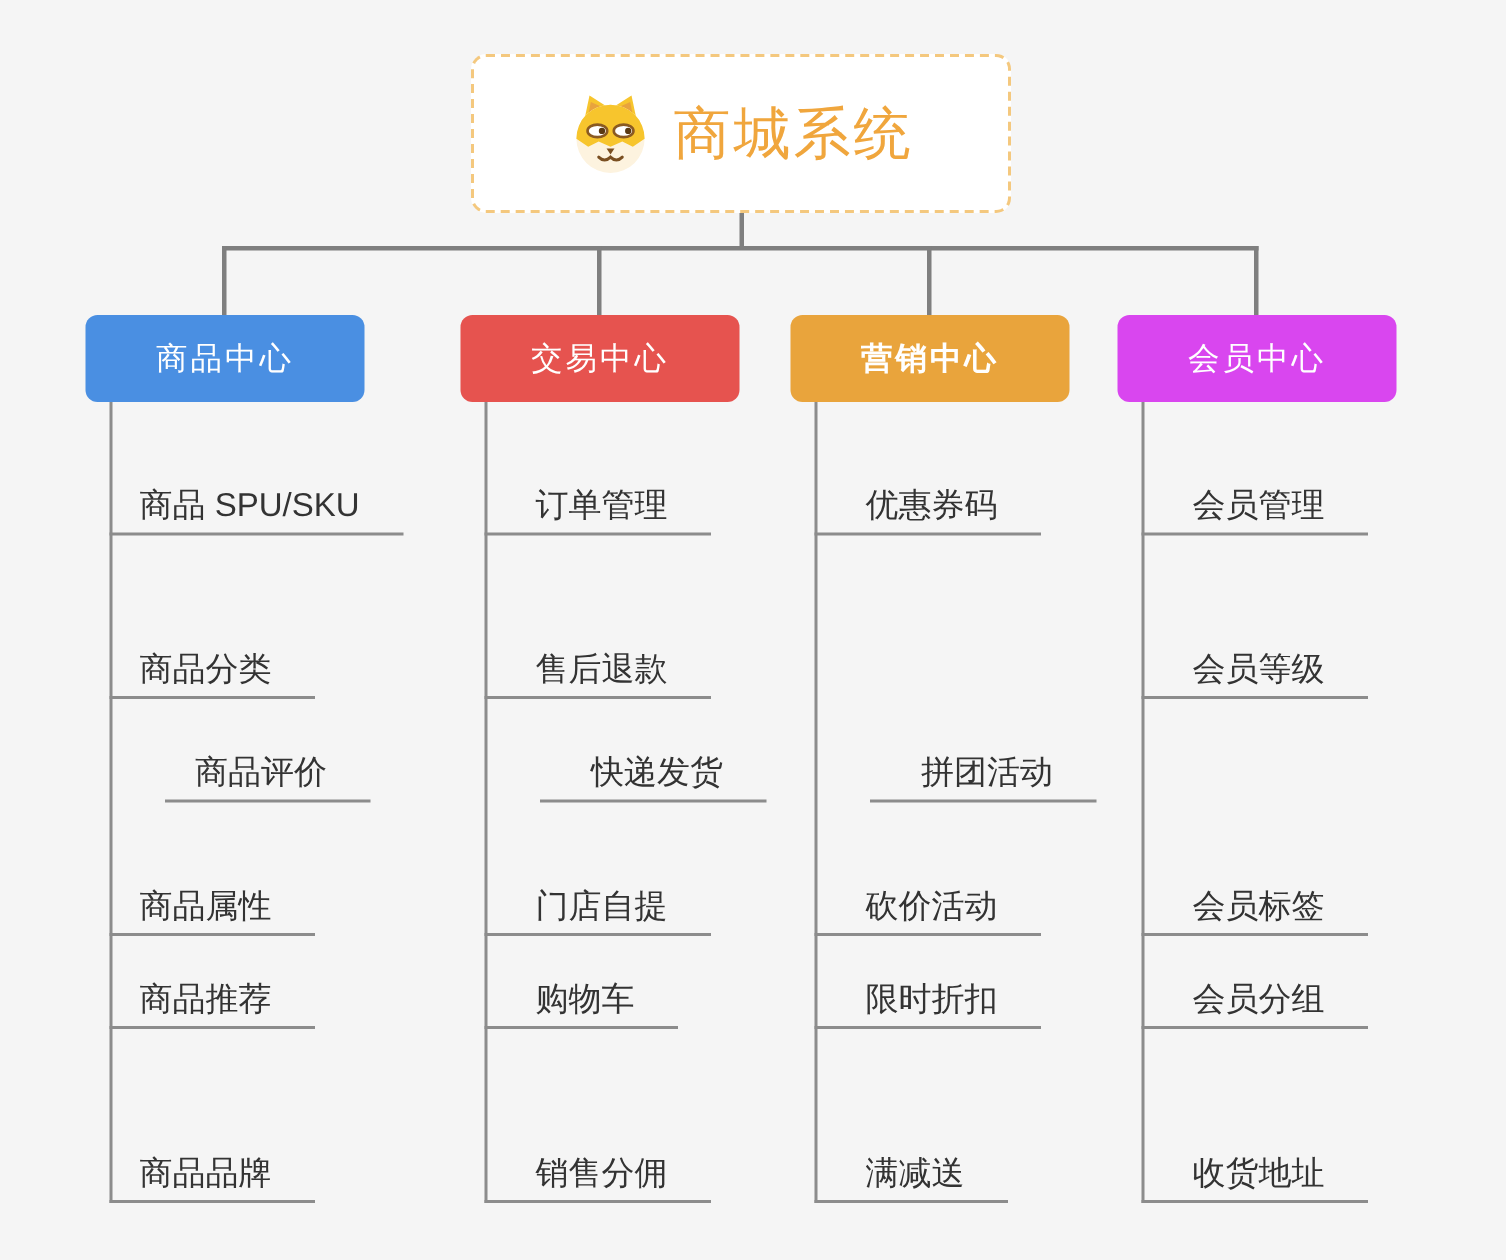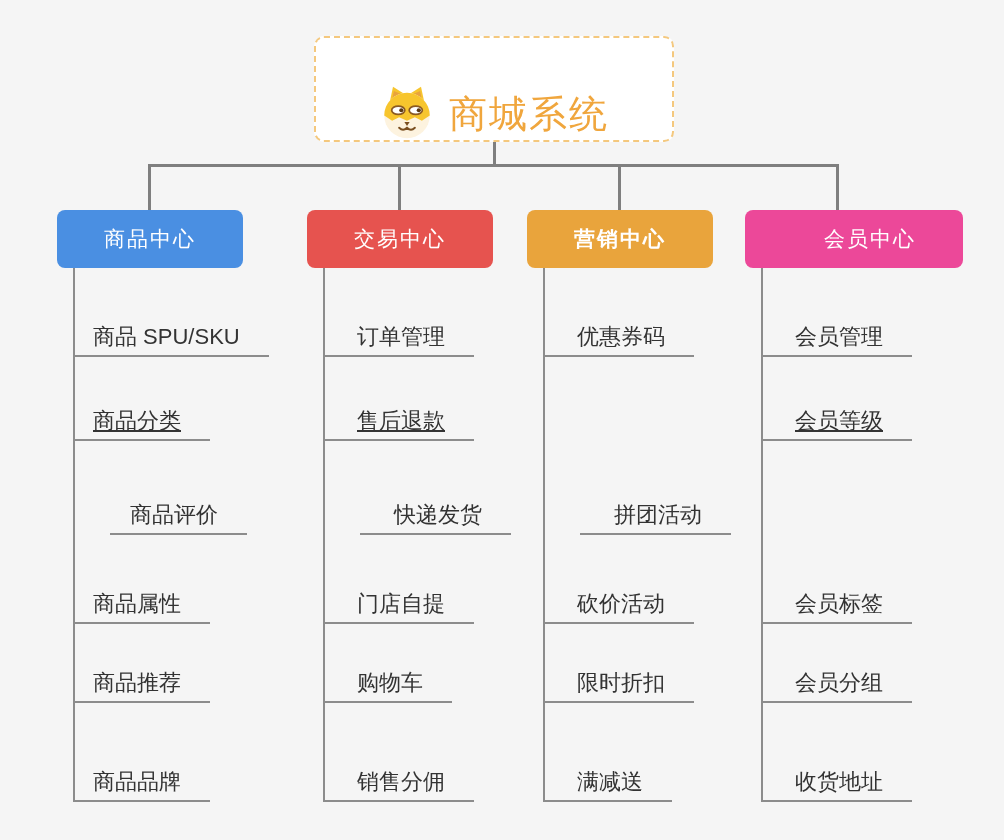--- a/index.html
+++ b/index.html
@@ -21,21 +21,21 @@
   .drop{top:164px;width:3px;height:46px;}
   .drop.d0{left:148px;}
   .drop.d1{left:398px;}
   .drop.d2{left:618px;}
   .drop.d3{left:836px;}
   
   .root-node{
     position:absolute;left:314px;top:36px;width:360px;height:106px;
     background:#ffffff;border:2px dashed #f4c87e;border-radius:10px;
     box-sizing:border-box;
-    display:flex;align-items:flex-end;justify-content:center;gap:14px;
+    display:flex;align-items:center;justify-content:center;gap:14px;
   }
   .root-title{
     font-size:38px;
     letter-spacing:2px;
     color:#f0a63d;
   }
   .dog{display:flex;align-items:center;}
   
   .cat{
     position:absolute;top:210px;width:186px;height:58px;
@@ -65,24 +65,24 @@
     display:flex;align-items:flex-end;
     font-size:22px;color:#333333;line-height:1;
     padding-bottom:0;
   }
   .leaf span{display:block;padding-bottom:7px;}
   .leaf.c0{left:73px;padding-left:20px;}
   .leaf.c1{left:323px;}
   .leaf.c2{left:543px;}
   .leaf.c3{left:761px;}
   .leaf.r0{top:313px;}
-  .leaf.r1{top:397px;text-decoration:underline;}
+  .leaf.r1{top:422px;}
   .leaf.r2{top:491px;margin-left:37px;}
   .leaf.r3{top:580px;}
-  .leaf.r4{top:659px;}
+  .leaf.r4{top:642px;}
   .leaf.r5{top:758px;}
 </style>
 </head>
 <body>
 
 <div class="canvas">
 
   <div class="line root-stem"></div>
   <div class="line crossbar"></div>
   <div class="line drop d0"></div>
@@ -163,21 +163,21 @@
   <div class="leaf c2 r3">
       <span>砍价活动</span>
     </div>
   <div class="leaf c2 r4">
       <span>限时折扣</span>
     </div>
   <div class="leaf c2 r5">
       <span>满减送</span>
     </div>
 
-  <div class="cat c3" style="background: #ec4899; padding-left: 32px;">会员中心</div>
+  <div class="cat c3" style="background: #d946ef;">会员中心</div>
   <div class="spine c3"></div>
   <div class="leaf c3 r0">
       <span>会员管理</span>
     </div>
   <div class="leaf c3 r1">
       <span>会员等级</span>
     </div>
   <div class="leaf c3 r3">
       <span>会员标签</span>
     </div>

